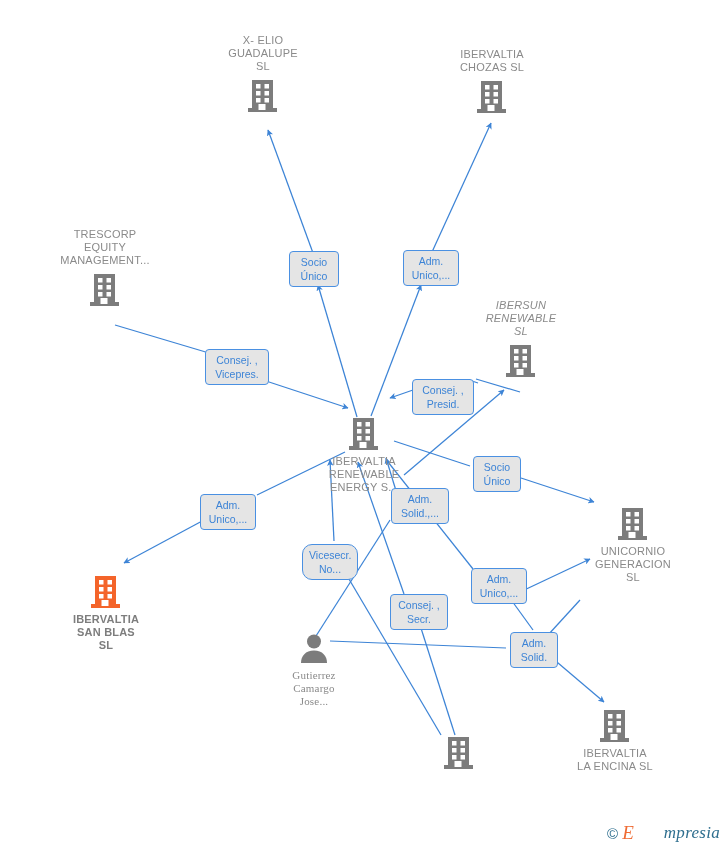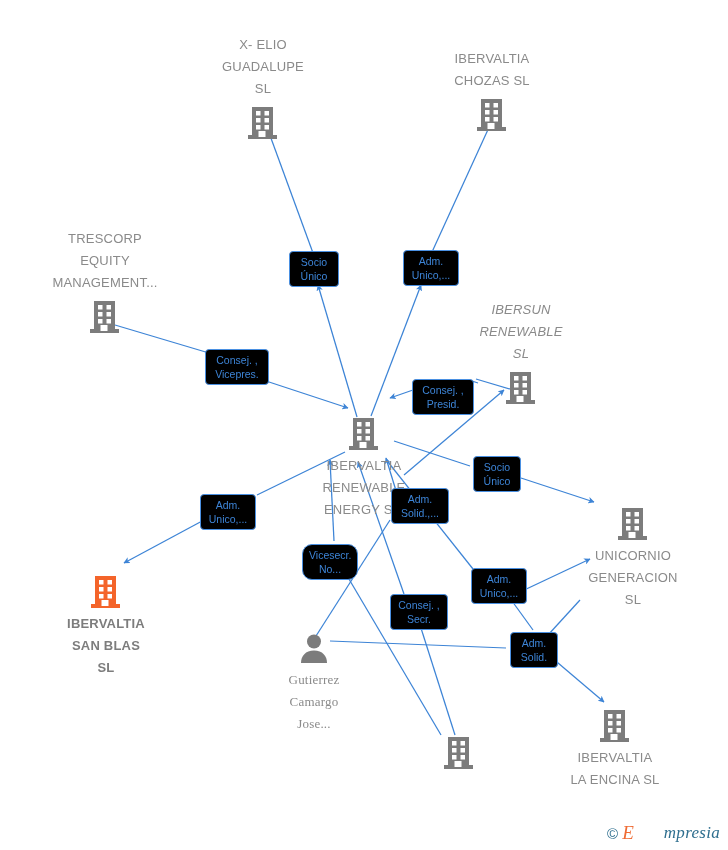--- a/index.html
+++ b/index.html
@@ -6,30 +6,30 @@
   body{
     font-family:"Liberation Sans","DejaVu Sans",sans-serif;
     width:728px;height:850px;position:relative;overflow:hidden;
   }
   #canvas{position:absolute;left:0;top:0;width:728px;height:850px;}
   svg.edges{position:absolute;left:0;top:0;width:728px;height:850px;}
 
   .node{position:absolute;text-align:center;width:120px;}
   .node .ico{display:block;line-height:0;}
   .node .lbl{
-    font-size:13px;line-height:22px;color:#8a8a8a;
+    font-size:11px;line-height:13px;color:#8a8a8a;
     letter-spacing:.2px;white-space:pre-line;font-weight:400;
   }
   .node.highlight .lbl{color:#7d7d7d;font-weight:700;}
   .node.label-above .lbl{margin-bottom:3px;}
   .node.label-below .lbl{margin-top:3px;}
 
   .edge-label{
     position:absolute;
-    background:#000000;
+    background:#e5e5e5;
     border:1px solid #4a90e2;
     border-radius:4px;
     color:#3d84d6;
     font-size:10.5px;
     line-height:14px;
     text-align:center;
     padding:3px 6px;
     white-space:pre-line;
     box-sizing:border-box;
   }

